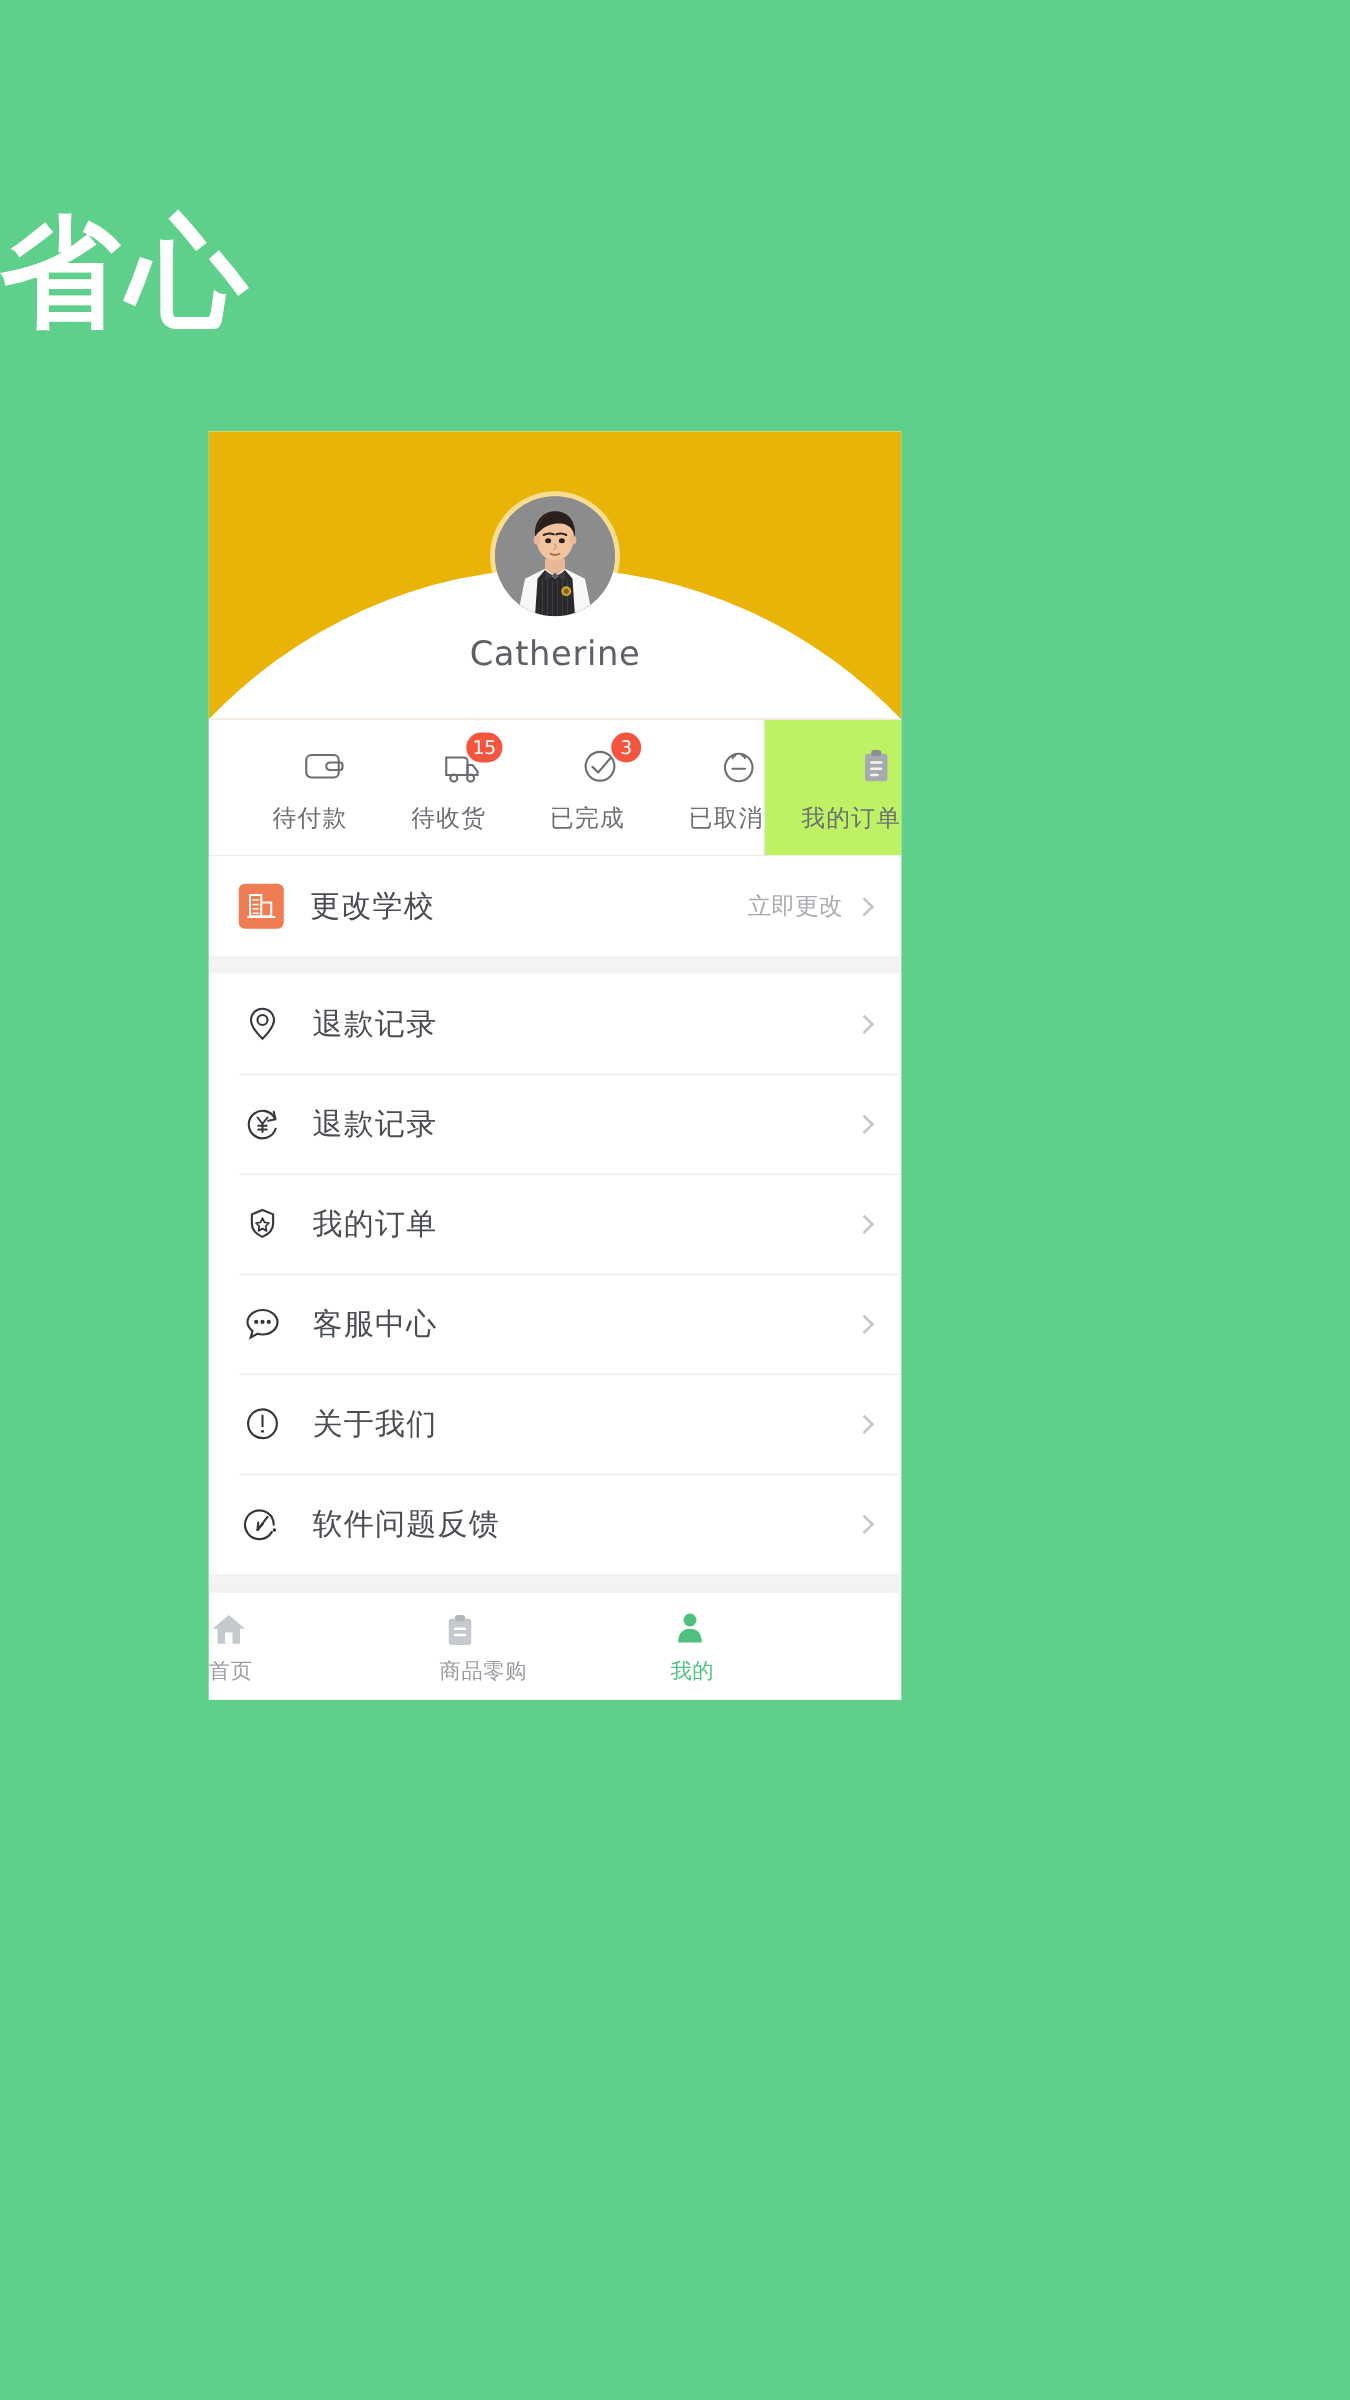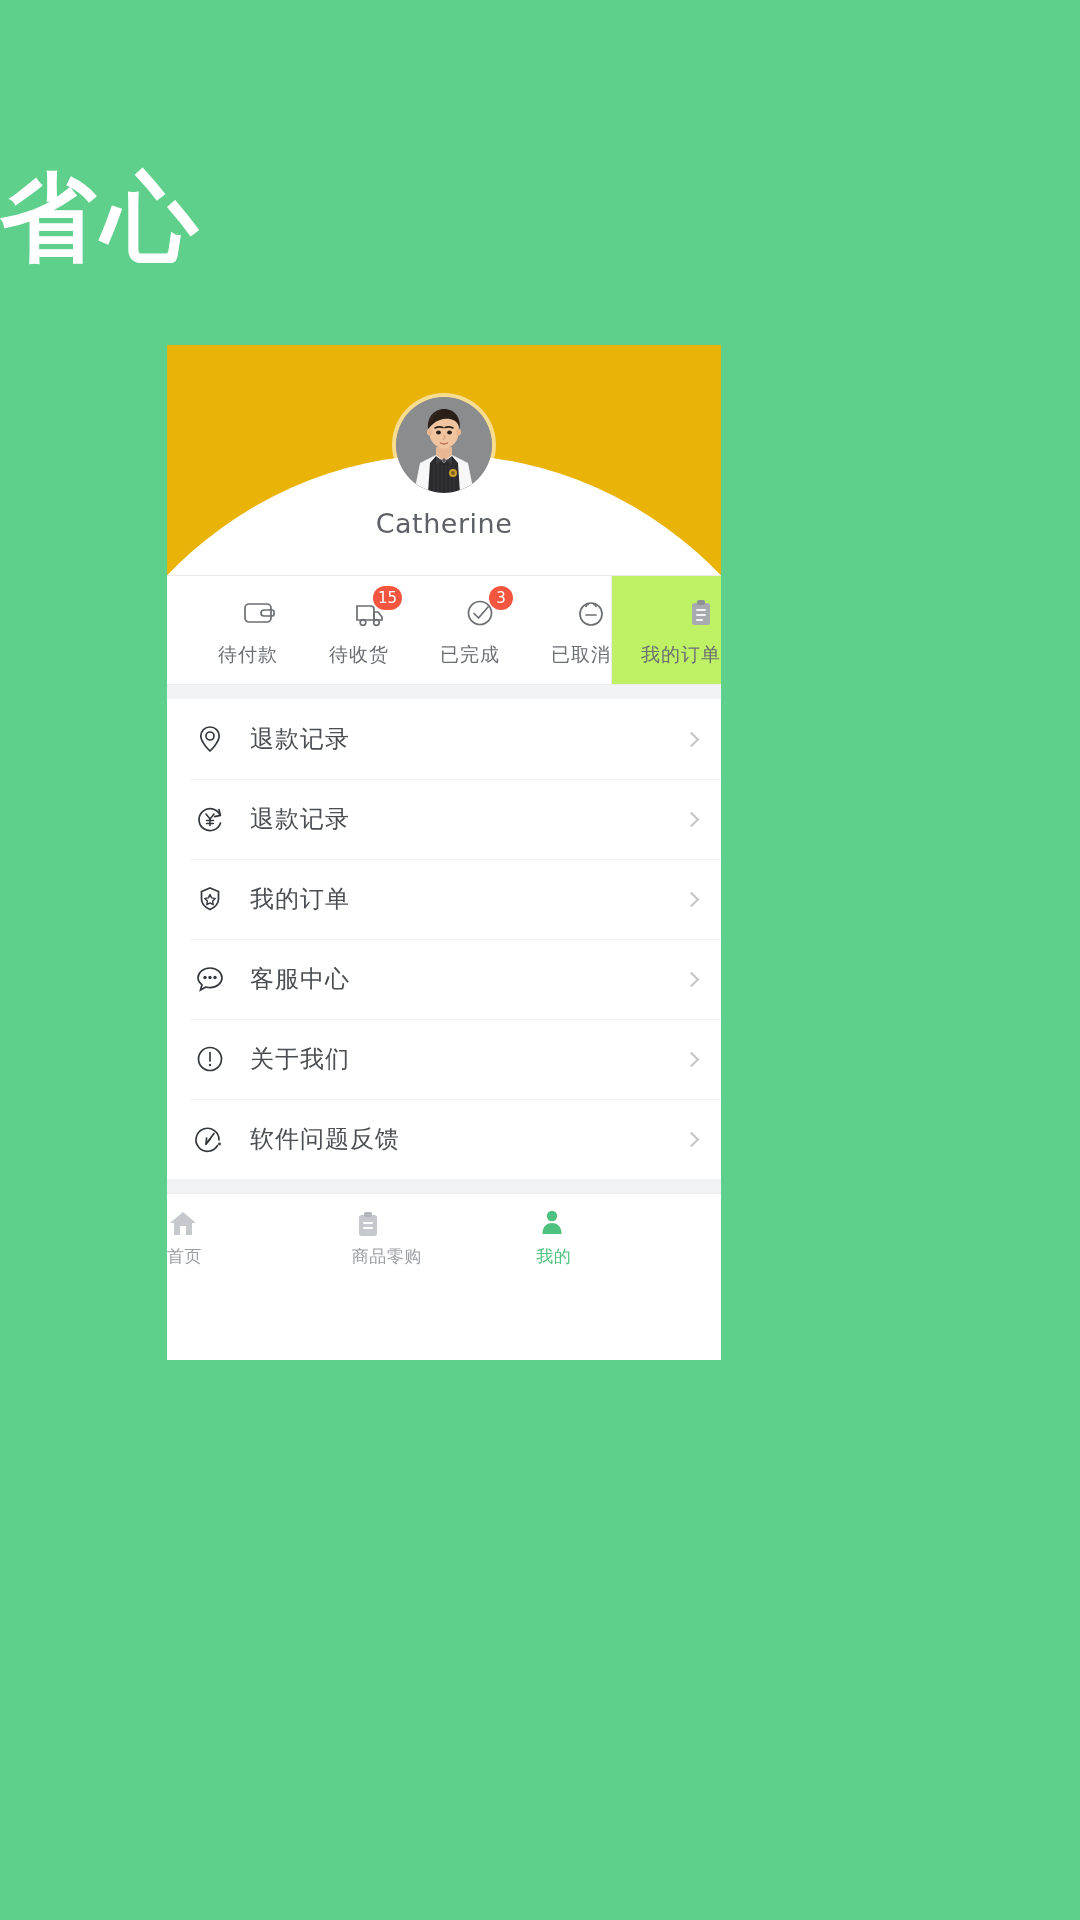--- a/index.html
+++ b/index.html
@@ -314,20 +314,40 @@
             </g>
           </svg>
         </div>
         <div class="order-label">我的订单</div>
       </div>
 
     </div>
 
     <div class="menu">
 
+      <div class="row">
+        <div class="row-ic school">
+          <svg viewBox="0 0 26 26" fill="none" stroke="#ffffff" stroke-width="1.6">
+            <rect x="4" y="4" width="9" height="17"></rect>
+            <path d="M13 10 h8 v11 h-8"></path>
+            <line x1="2.5" y1="21.5" x2="23.5" y2="21.5" stroke-linecap="round"></line>
+            <g stroke-width="1.2">
+              <line x1="6" y1="8" x2="11" y2="8"></line>
+              <line x1="6" y1="11.5" x2="11" y2="11.5"></line>
+              <line x1="6" y1="15" x2="11" y2="15"></line>
+              <line x1="6" y1="18.5" x2="11" y2="18.5"></line>
+            </g>
+          </svg>
+        </div>
+        <span class="row-label">更改学校</span>
+        <div class="row-right">
+          <span class="row-action">立即更改</span>
+          <span class="chev"></span>
+        </div>
+      </div>
 
       <div class="gap"></div>
 
       <div class="row">
         <div class="row-ic">
           <svg viewBox="0 0 38 38" fill="none" stroke="#34383d" stroke-width="1.7">
             <path d="M19 7 C13.8 7 9.8 11 9.8 16.1 C9.8 22.5 19 31 19 31 C19 31 28.2 22.5 28.2 16.1 C28.2 11 24.2 7 19 7 Z"></path>
             <circle cx="19" cy="16" r="4"></circle>
           </svg>
         </div>

